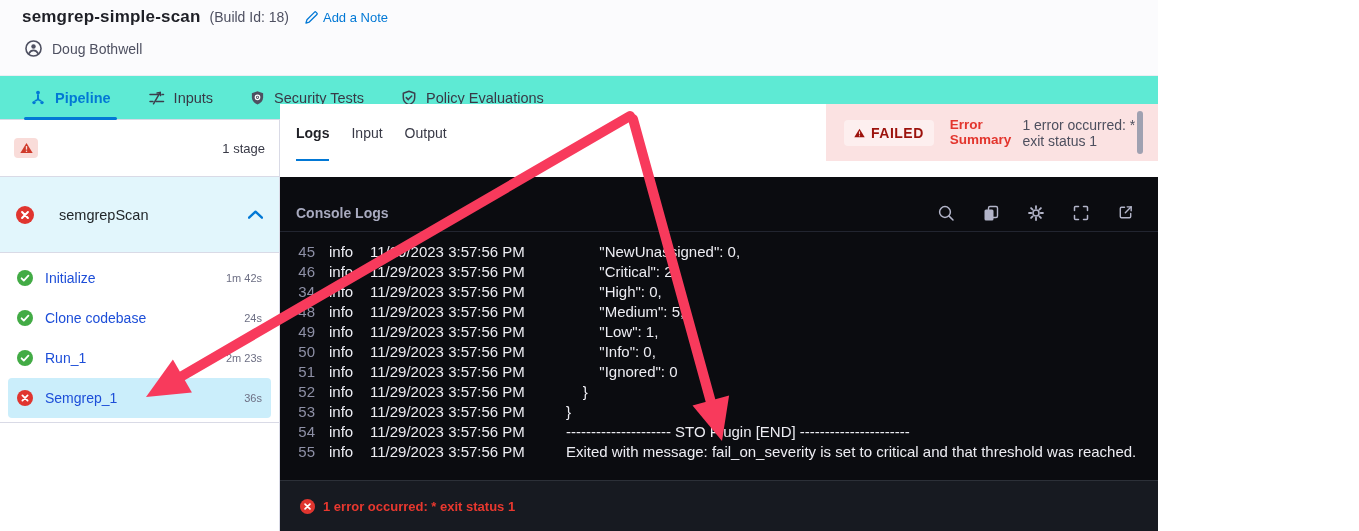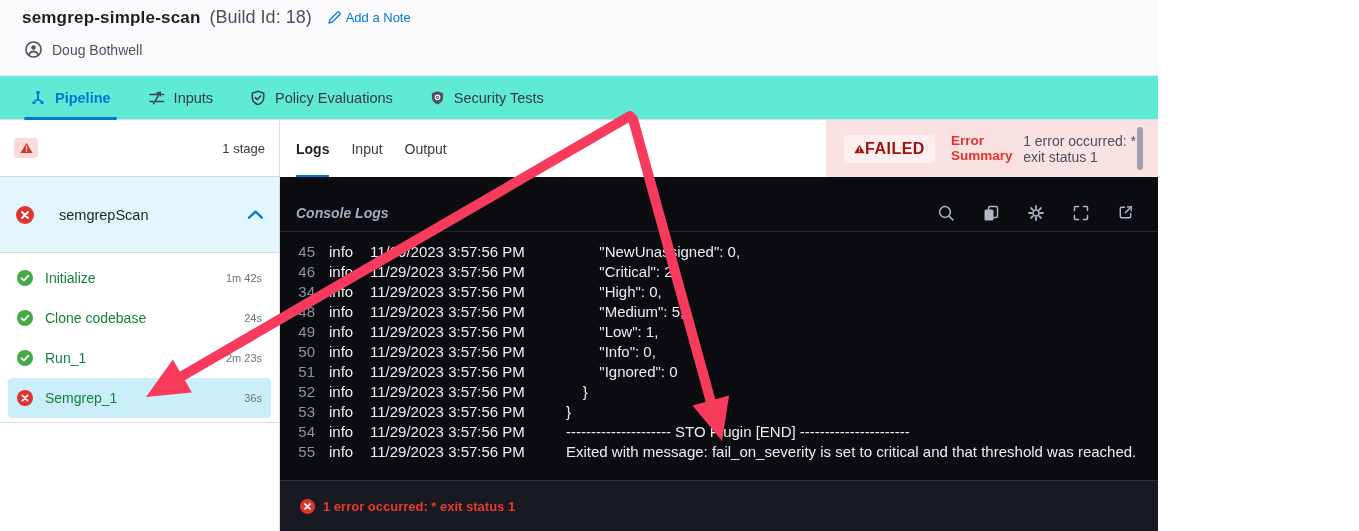--- a/index.html
+++ b/index.html
@@ -3,21 +3,21 @@
 <meta charset="utf-8">
 <style>
   * { margin:0; padding:0; box-sizing:border-box; }
   html,body { width:1359px; height:531px; font-family:"Liberation Sans",sans-serif; background:#fff; }
   .page { position:relative; width:1158px; height:531px; overflow:hidden; background:#fff; }
 
   
   .top-header { position:absolute; left:0; top:0; width:1359px; height:75px; background:#fbfbfd; }
   .title-row { display:flex; align-items:center; padding:7px 0 0 22px; }
   .page-title { font-size:17px; font-weight:700; color:#1e1f26; letter-spacing:.2px; }
-  .build-id { margin-left:9px; font-size:18px; color:#4e5061; }
+  .build-id { margin-left:9px; font-size:14px; color:#4e5061; }
   .add-note { margin-left:16px; display:flex; align-items:center; gap:5px; font-size:13px; color:#0278d5; cursor:pointer; }
   .user-row { display:flex; align-items:center; gap:10px; margin:13px 0 0 25px; }
   .user-name { font-size:14px; color:#4e5061; }
 
   
   .nav-bar { position:absolute; left:0; top:75px; width:1359px; height:45px; background:#5eead4;
              border-top:1px solid #eceef3; border-bottom:1px solid #d9dae6; display:flex; align-items:stretch; padding:0 28px 0 30px; }
   .nav-tab { display:flex; align-items:center; gap:9px; margin-right:37px; position:relative;
              font-size:14.5px; color:#383946; font-weight:500; cursor:pointer; }
   .nav-tab.active { color:#0278d5; font-weight:600; }
@@ -34,39 +34,39 @@
   .left-panel { position:absolute; left:0; top:120px; width:280px; height:411px; background:#fff; border-right:1px solid #d9dae6; }
   .stage-count-row { height:57px; border-bottom:1px solid #d9dae6; display:flex; align-items:center; padding:0 14px; }
   .warn-badge { width:24px; height:20px; background:#f9dcd9; border-radius:4px; display:flex; align-items:center; justify-content:center; }
   .stage-count { margin-left:auto; font-size:13px; color:#383946; }
   .stage-header { height:76px; background:#e2f6fc; border-bottom:1px solid #d9dae6; display:flex; align-items:center; padding:0 16px; cursor:pointer; }
   .stage-name { margin-left:25px; font-size:14.5px; color:#22272a; }
   .stage-chevron { margin-left:auto; }
   .steps { padding:5px 0 4px; border-bottom:1px solid #d9dae6; }
   .step-row { height:40px; margin:0 8px; padding:0 9px; border-radius:4px; display:flex; align-items:center; cursor:pointer; }
   .step-row.selected { background:#cbeefb; }
-  .step-label { margin-left:12px; font-size:14px; color:#15803d; }
+  .step-label { margin-left:12px; font-size:14px; color:#1d4ed8; }
   .step-duration { margin-left:auto; font-size:11px; color:#6d6f84; }
 
   
-  .log-tabs-row { position:absolute; left:280px; top:120px; right:0; height:57px; background:#fff; display:flex; align-items:stretch; padding-left:16px; }
+  .log-tabs-row { position:absolute; left:280px; top:104px; right:0; height:57px; background:#fff; display:flex; align-items:stretch; padding-left:16px; }
   .log-tab { display:flex; align-items:center; position:relative; margin-right:22px; font-size:14px; color:#383946; cursor:pointer; }
   .log-tab.active { font-weight:700; color:#1f2026; }
   .log-tab.active::after { content:""; position:absolute; left:0; right:0; bottom:0; height:2.5px; background:#0278d5; }
 
   .error-panel { position:absolute; left:546px; top:0; right:0; bottom:0; background:#fbe2e2; display:flex; align-items:center; padding-left:18px; }
-  .failed-badge { display:flex; align-items:center; background:rgba(255,255,255,.45); border-radius:4px; padding:5px 10px;
-                  font-size:16px; font-weight:700; color:#9c120c; letter-spacing:.5px; }
+  .failed-badge { display:flex; align-items:center; gap:6px; background:rgba(255,255,255,.45); border-radius:4px; padding:5px 10px;
+                  font-size:14px; font-weight:700; color:#9c120c; letter-spacing:.5px; }
   .error-texts { margin-left:16px; display:flex; flex-direction:row; gap:3px; }
   .error-title { font-size:13.5px; font-weight:600; color:#e3352d; }
   .error-msg { font-size:14px; color:#4d4f5e; }
   .panel-scrollbar { position:absolute; left:311px; top:7px; width:6px; height:43px; background:#9fa1b1; border-radius:3px; }
 
   .console { position:absolute; left:280px; top:177px; right:0; bottom:0; background:#0b0c10; }
-  .console-header { height:55px; display:flex; align-items:center; padding:17px 24px 0 16px; border-bottom:1px solid #222530;font-style:italic; }
+  .console-header { height:55px; display:flex; align-items:center; padding:17px 24px 0 16px; border-bottom:1px solid #222530; }
   .console-title { font-size:14px; font-weight:600; color:#a8aabf; }
   .toolbar { margin-left:auto; display:flex; align-items:center; gap:27px; }
   .tool-btn { display:flex; align-items:center; justify-content:center; cursor:pointer; }
 
   .log-area { position:relative; height:248px; padding-top:10px; overflow:hidden;
               font-family:Liberation Sans, sans-serif; font-size:15px; line-height:20px; color:#ededf3; }
   .log-line { display:grid; grid-template-columns:35px 55px 196px 1fr; white-space:pre; }
   .ln  { text-align:right; color:#8e90a6; }
   .lvl { padding-left:14px; }
   .scroll-top-btn { position:absolute; left:1016px; top:205px; width:28px; height:28px; background:#0278d5; border-radius:5px;
@@ -124,36 +124,36 @@
             <svg width="17" height="16" viewBox="0 0 17 16">
               <path d="M2 4.5h9M14 4.5h1.5M2 11.5h3M8 11.5h7.5" stroke="#3c3e4c" stroke-width="1.5" stroke-linecap="round"></path>
               <path d="M5.5 13.8L12.2 2.4" stroke="#3c3e4c" stroke-width="1.5" stroke-linecap="round"></path>
               <path d="M12.6 5.6l-.4-3.2-3.1.6" fill="none" stroke="#3c3e4c" stroke-width="1.5" stroke-linecap="round" stroke-linejoin="round"></path>
             </svg>
           </span>
           <span>Inputs</span>
         </div>
         <div class="nav-tab">
           <span style="display:flex">
-            <svg width="16" height="16" viewBox="0 0 16 16">
-              <path d="M8 1.3l5.7 1.9v4.2c0 3.6-2.4 6-5.7 7.2-3.3-1.2-5.7-3.6-5.7-7.2V3.2z" fill="none" stroke="#3c3e4c" stroke-width="1.5" stroke-linejoin="round"></path>
-              <path d="M5.3 7.6l2 2 3.4-3.6" fill="none" stroke="#3c3e4c" stroke-width="1.5" stroke-linecap="round" stroke-linejoin="round"></path>
-            </svg>
-          </span>
-          <span>Policy Evaluations</span>
-        </div>
-        <div class="nav-tab">
-          <span style="display:flex">
             <svg width="15" height="16" viewBox="0 0 16 16">
               <path d="M8 .8l6 2v4.4c0 3.7-2.5 6.3-6 7.6-3.5-1.3-6-3.9-6-7.6V2.8z" fill="#4e5061"></path>
               <circle cx="8" cy="7.3" r="2.4" fill="none" stroke="#fff" stroke-width="1.3"></circle>
               <circle cx="8" cy="7.3" r="0.8" fill="#fff"></circle>
             </svg>
           </span>
           <span>Security Tests</span>
+        </div>
+        <div class="nav-tab">
+          <span style="display:flex">
+            <svg width="16" height="16" viewBox="0 0 16 16">
+              <path d="M8 1.3l5.7 1.9v4.2c0 3.6-2.4 6-5.7 7.2-3.3-1.2-5.7-3.6-5.7-7.2V3.2z" fill="none" stroke="#3c3e4c" stroke-width="1.5" stroke-linejoin="round"></path>
+              <path d="M5.3 7.6l2 2 3.4-3.6" fill="none" stroke="#3c3e4c" stroke-width="1.5" stroke-linecap="round" stroke-linejoin="round"></path>
+            </svg>
+          </span>
+          <span>Policy Evaluations</span>
         </div>
       </div>
     <div class="nav-right">
       <span class="console-view-label">Console View</span>
       <div class="toggle"></div>
       <div class="info-circle"></div>
     </div>
   </div>
 
   <div class="left-panel">

